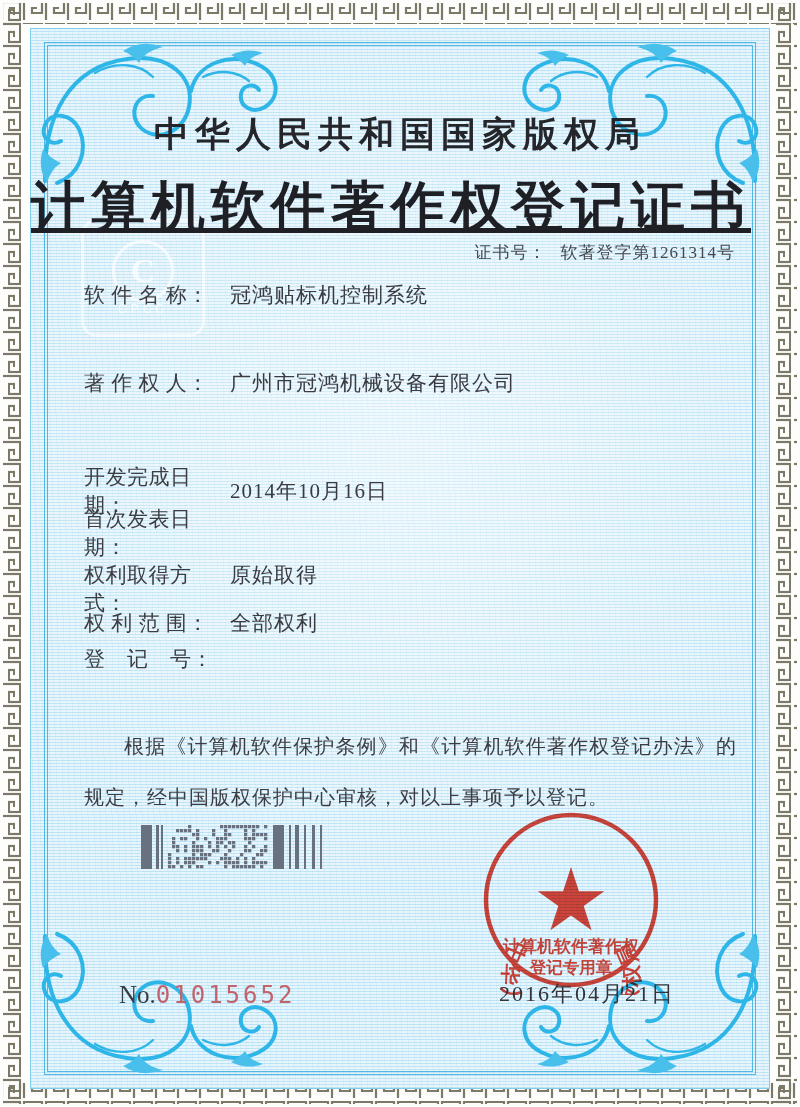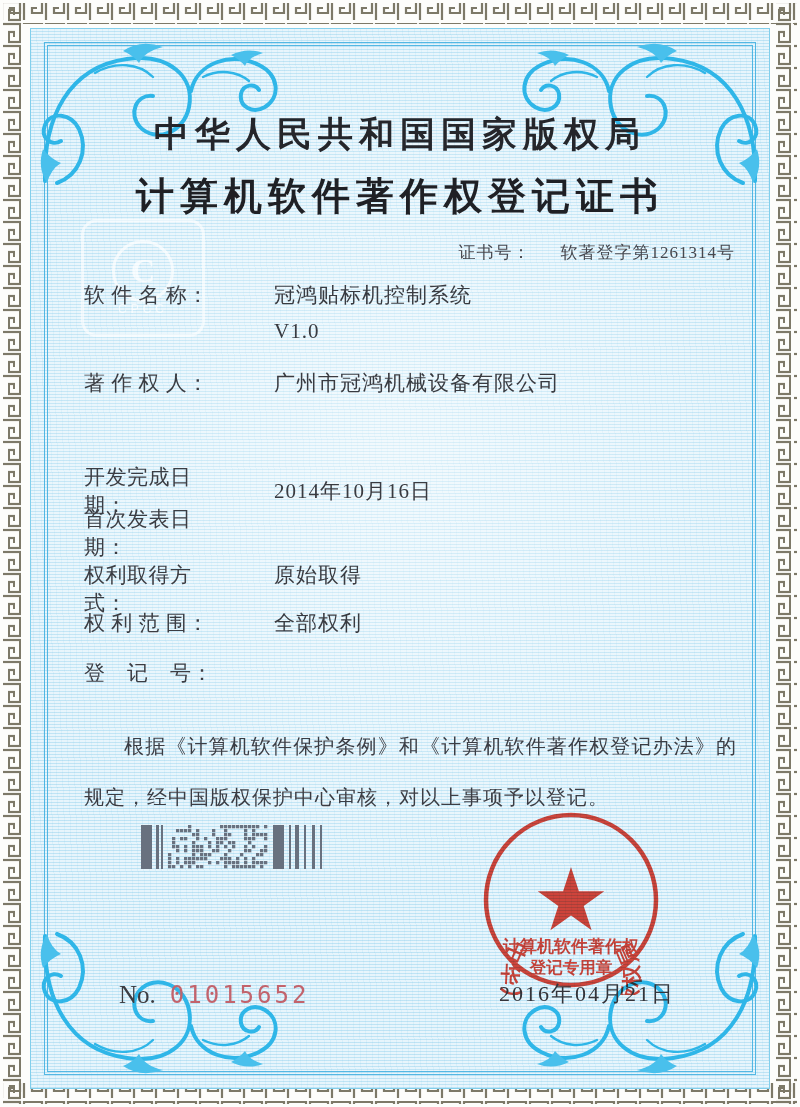--- a/index.html
+++ b/index.html
@@ -38,59 +38,59 @@
     width:56px;height:56px;border:3px solid rgba(255,255,255,.9);border-radius:50%;
     display:flex;align-items:center;justify-content:center;font-size:34px;font-weight:bold;
   }
   .watermark .wm-caption{font-size:12px;letter-spacing:4px;font-family:"Liberation Sans",sans-serif;}
   
   .title-authority{
     position:absolute; left:0; right:0; top:82px; text-align:center;
     font-size:35px; font-weight:bold; letter-spacing:6px; color:#25262b;
   }
   .title-cert{
-    position:absolute; left:0; right:0; top:142px; text-align:center;
-    font-size:38px; font-weight:bold; letter-spacing:6px; color:#1f2025;
+    position:absolute; left:0; right:0; top:142px; 
+    font-size:54px; font-weight:bold; letter-spacing:6px; color:#1f2025;text-decoration:underline;
   }
   .certno-line{
     position:absolute; top:212px; right:34px; font-size:17px; color:#46484f; letter-spacing:1px;
   }
-  .certno-line .certno-value{margin-left:30px;}
+  .certno-line .certno-value{margin-left:14px;}
   
   .field-row{position:absolute; left:53px; display:flex; font-size:21px; color:#3b3d43;}
   .field-label{width:146px; flex:0 0 146px; letter-spacing:.5px;}
-  .field-value{letter-spacing:1px; color:#393b41;margin-left:44px;}
+  .field-value{letter-spacing:1px; color:#393b41;}
   .row-name{top:252px;}
   .row-author{top:340px;}
   .row-devdate{top:434px;align-items:center;}
   .row-pubdate{top:476px;}
   .row-acquire{top:532px;}
   .row-scope{top:580px;}
-  .row-regno{top:630px;}
+  .row-regno{top:616px;}
   .value-line2{margin-top:10px;}
   
   .statement{
     position:absolute; left:53px; right:32px; top:692px;
     font-size:20px; line-height:51px; letter-spacing:1px; color:#3b3d44;
     text-indent:2em; text-align:justify;
   }
   
   .barcode{position:absolute; left:110px; top:795px;}
   
   .seal{position:absolute; left:445px; top:776px; mix-blend-mode:multiply; opacity:.93;}
   
   .issue-date{
     position:absolute; left:468px; top:950px; font-size:22px; letter-spacing:2px; color:#33343a;
   }
   .serial{
     position:absolute; left:88px; top:952px; font-size:25px; color:#3c3d42;
   }
   .serial .serial-number{
     font-family:"DejaVu Sans Mono",monospace; color:#c2636c; letter-spacing:3px;
-    margin-left:14px; font-size:24px;
+    font-size:24px;
   }
 </style>
 </head>
 <body>
 
 <div class="page">
 
   <svg class="meander-svg" width="800" height="1107">
     <defs>
       <pattern id="mh" width="22" height="22" patternUnits="userSpaceOnUse">
@@ -178,21 +178,20 @@
     <div class="title-cert">计算机软件著作权登记证书</div>
 
     <div class="certno-line">
       <span>证书号：</span><span class="certno-value">软著登字第1261314号</span>
     </div>
 
     <div class="field-row row-name">
       <span class="field-label">软 件 名 称：</span>
       <span class="field-value">
         <div>冠鸿贴标机控制系统</div>
-        <div class="value-line2">V1.0</div>
       </span>
     </div>
 
     <div class="field-row row-author">
       <span class="field-label">著 作 权 人：</span>
       <span class="field-value">广州市冠鸿机械设备有限公司</span>
     </div>
 
     <div class="field-row row-devdate">
       <span class="field-label">开发完成日期：</span>

